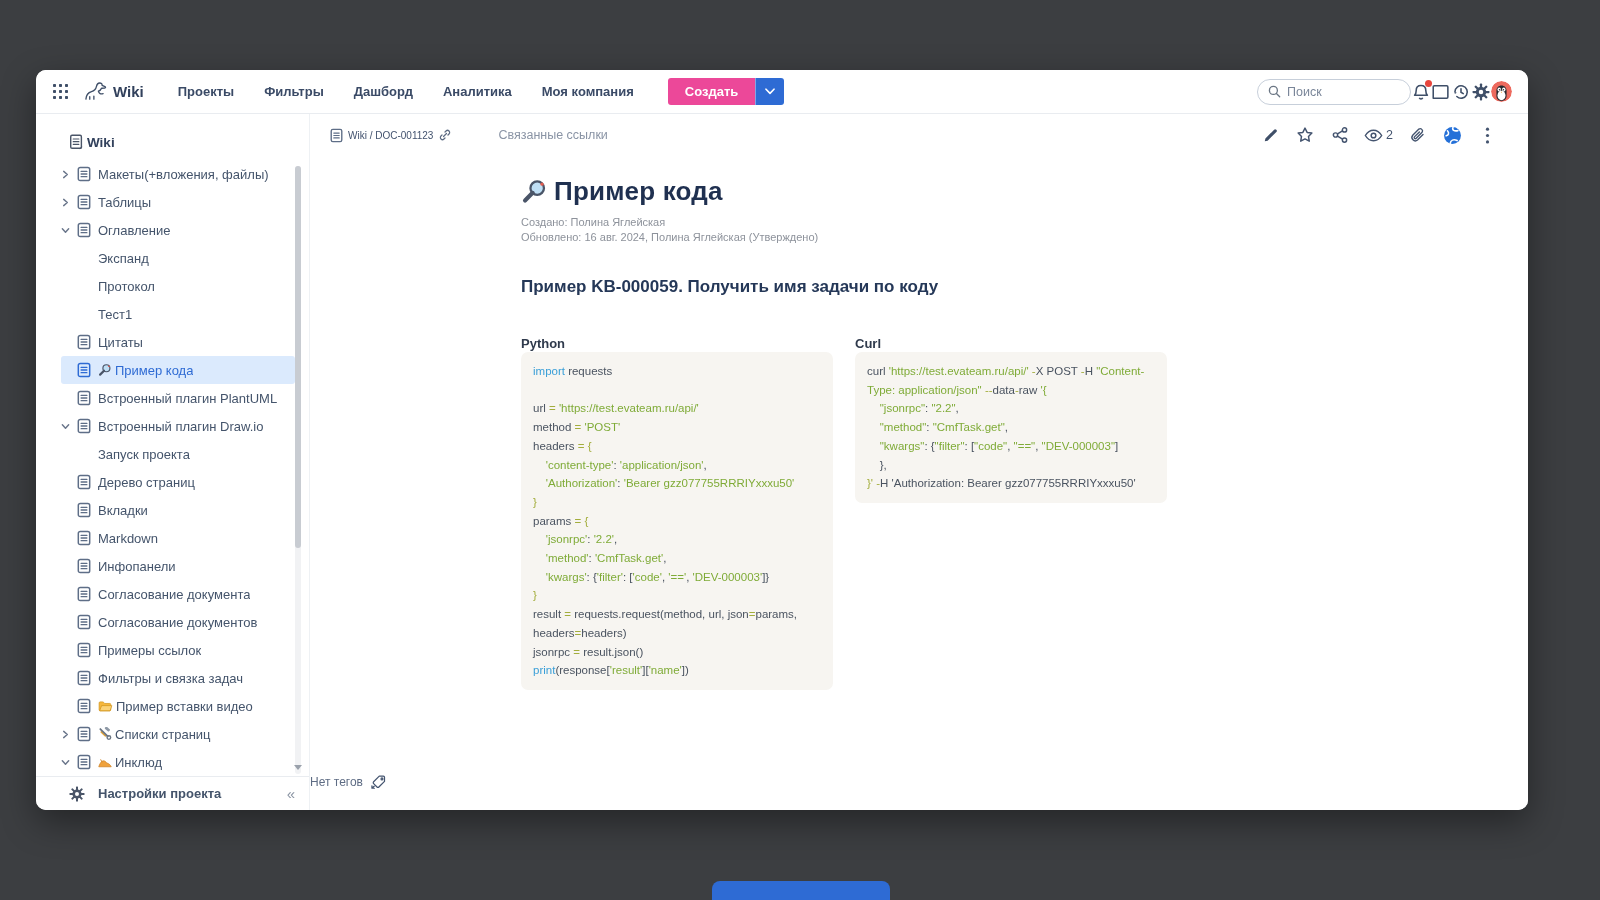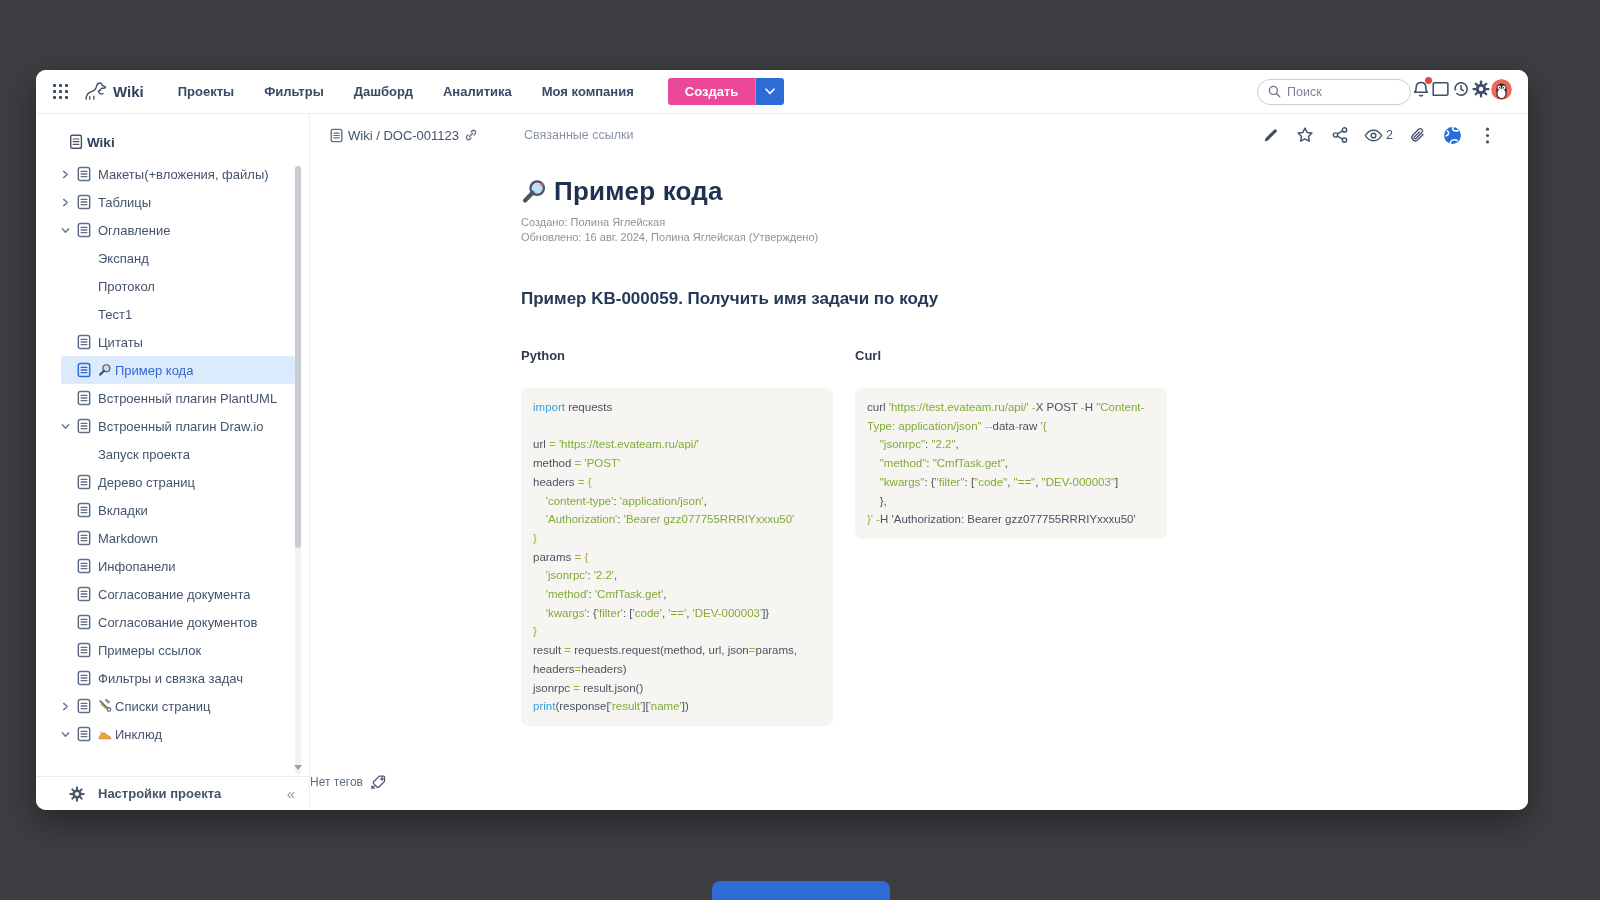--- a/index.html
+++ b/index.html
@@ -17,21 +17,21 @@
   .grid-btn { width:20px; height:20px; display:flex; align-items:center; justify-content:center; cursor:pointer; }
   .logo { display:flex; align-items:center; gap:4px; margin-left:4px; }
   .logo-text { font-size:15px; font-weight:bold; color:#32415c; }
   .nav-items { display:flex; align-items:flex-end; gap:30px; margin-left:26px; }
   .nav-item { font-size:13px; font-weight:600; color:#3a4a66; cursor:pointer; white-space:nowrap; }
   .create-split { display:flex; margin-left:26px; }
   .btn-create { background:#ec4899; color:#fff; font-size:13px; font-weight:600; border:none;
                 padding:6px 17px; border-radius:3px 0 0 3px; cursor:pointer; font-family:inherit; }
   .btn-caret { background:#2e6bd4; border:none; border-left:1px solid rgba(255,255,255,.4); width:29px;
                border-radius:0 3px 3px 0; display:flex; align-items:center; justify-content:center; cursor:pointer; }
-  .nav-right { margin-left:auto; display:flex; }
+  .nav-right { margin-left:auto; display:flex; align-items:center; }
   .search-box { display:flex; align-items:center; gap:6px; width:154px; height:26px; border:1px solid #c7cfda;
                 border-radius:14px; padding:0 10px; }
   .search-box input { border:none; outline:none; width:100%; font-size:12.5px; color:#42526e; background:transparent; font-family:inherit; }
   .search-box input::placeholder { color:#7a8699; }
   .icon-btn { position:relative; width:20px; height:20px; display:flex; align-items:center; justify-content:center; cursor:pointer; }
   .red-dot { position:absolute; right:-1px; top:-2px; width:7px; height:7px; border-radius:50%; background:#e8453c; }
   .avatar { width:21px; height:21px; border-radius:50%; overflow:hidden; cursor:pointer; flex:0 0 auto; }
 
   
   .sidebar { position:absolute; left:0; top:44px; bottom:0; width:274px; background:#fff; border-right:1px solid #eef1f4; }
@@ -51,35 +51,35 @@
   .sb-scroll-arrow { position:absolute; right:7px; bottom:40px; width:0; height:0; border-left:4px solid transparent;
                      border-right:4px solid transparent; border-top:5px solid #9aa1ab; }
   .sb-footer { position:absolute; left:0; right:0; bottom:0; height:34px; border-top:1px solid #e9ecf0;
                display:flex; align-items:center; padding:0 14px 0 33px; gap:13px; }
   .sb-footer .lbl { font-size:13px; color:#44546b; font-weight:700; }
   .collapse { margin-left:auto; color:#8a94a3; font-size:15px; cursor:pointer; }
 
   
   .main { position:absolute; left:274px; top:44px; right:0; bottom:0; background:#fff; overflow:hidden; }
   .main-header { display:flex; align-items:center; height:42px; padding:0 30px 0 20px; }
-  .breadcrumb { display:flex; align-items:center; gap:5px; font-size:13px; color:#42526e; cursor:pointer; }
+  .breadcrumb { display:flex; align-items:center; gap:5px; font-size:10px; color:#42526e; cursor:pointer; }
   .related { margin-left:46px; font-size:12.5px; color:#8a94a5; cursor:pointer; }
   .doc-actions { margin-left:auto; display:flex; align-items:center; gap:13px; }
   .doc-actions .icon-btn { width:22px; height:22px; }
   .views { display:flex; align-items:center; gap:3px; color:#44546f; font-size:12.5px; cursor:pointer; }
 
   .article { position:absolute; left:211px; top:42px; width:700px; }
   .title-row { display:flex; align-items:center; gap:6px; margin-top:20px; }
   .page-title { font-size:26px; font-weight:bold; color:#1f3050; letter-spacing:.2px; }
   .meta { margin-top:8px; font-size:11px; color:#8d929b; line-height:15px; }
-  .subtitle { margin-top:44px; font-size:17px; font-weight:bold; color:#253858; }
+  .subtitle { margin-top:32px; font-size:17px; font-weight:bold; color:#253858; }
 
   .code-columns { display:flex; gap:22px; margin-top:39px; }
   .code-col { width:312px; }
-  .code-title { font-size:13px; font-weight:bold; color:#2f3a4c; margin-bottom:25px; }
+  .code-title { font-size:13px; font-weight:bold; color:#2f3a4c; margin-bottom:1px; }
   .code-box { background:#f7f5f1; border-radius:7px; padding:10px 12px; font-size:11.5px; line-height:18.7px; }
   .code-line { white-space:pre-wrap; word-break:break-word; }
   .code-line .k { color:#3a9fd8; }
   .code-line .s { color:#7fab37; }
   .code-line .o { color:#a3ad3c; }
   .code-line .p { color:#4a5360; }
 
   .tags-row { position:absolute; left:0; right:275px; top:660px; display:flex; justify-content:flex-start;
               align-items:center; gap:7px; color:#5e6c84; font-size:12px; }
 
@@ -378,20 +378,36 @@
           </div>
           <div class="tree-row">
             <span class="chev"></span>
             <span class="doc">
               <svg width="14" height="16" viewBox="0 0 16 18">
                 <rect x="1.5" y="1.5" width="13" height="15" rx="2.2" fill="none" stroke="currentColor" stroke-width="1.7"></rect>
                 <path d="M4.7 6h6.6M4.7 9h6.6M4.7 12h6.6" stroke="currentColor" stroke-width="1.5" stroke-linecap="round"></path>
               </svg>
             </span>
             <span class="lbl">Фильтры и связка задач</span>
+          </div>
+          <div class="tree-row">
+            <span class="chev"></span>
+            <span class="doc">
+              <svg width="14" height="16" viewBox="0 0 16 18">
+                <rect x="1.5" y="1.5" width="13" height="15" rx="2.2" fill="none" stroke="currentColor" stroke-width="1.7"></rect>
+                <path d="M4.7 6h6.6M4.7 9h6.6M4.7 12h6.6" stroke="currentColor" stroke-width="1.5" stroke-linecap="round"></path>
+              </svg>
+            </span>
+            <span class="emoji">
+              <svg width="15" height="12" viewBox="0 0 20 16">
+                <path d="M1.5 13V3.8c0-.7.6-1.3 1.3-1.3h3.6c.4 0 .8.2 1 .5L8.8 4.6h7c.7 0 1.2.6 1.2 1.3V13c0 .8-.6 1.5-1.4 1.5H2.9c-.8 0-1.4-.7-1.4-1.5z" fill="#f6b73c" stroke="#d1951f" stroke-width="1"></path>
+                <path d="M2.2 14.3 4.8 7.5h13.7l-2.4 6.8z" fill="#fbd277" stroke="#d1951f" stroke-width="1"></path>
+              </svg>
+            </span>
+            <span class="lbl">Пример вставки видео</span>
           </div>
           <div class="tree-row">
             <span class="chev">
               <svg width="9" height="9" viewBox="0 0 10 10">
                 <path d="M3 1.5 7 5 3 8.5" fill="none" stroke="currentColor" stroke-width="1.6" stroke-linecap="round" stroke-linejoin="round"></path>
               </svg>
             </span>
             <span class="doc">
               <svg width="14" height="16" viewBox="0 0 16 18">
                 <rect x="1.5" y="1.5" width="13" height="15" rx="2.2" fill="none" stroke="currentColor" stroke-width="1.7"></rect>

